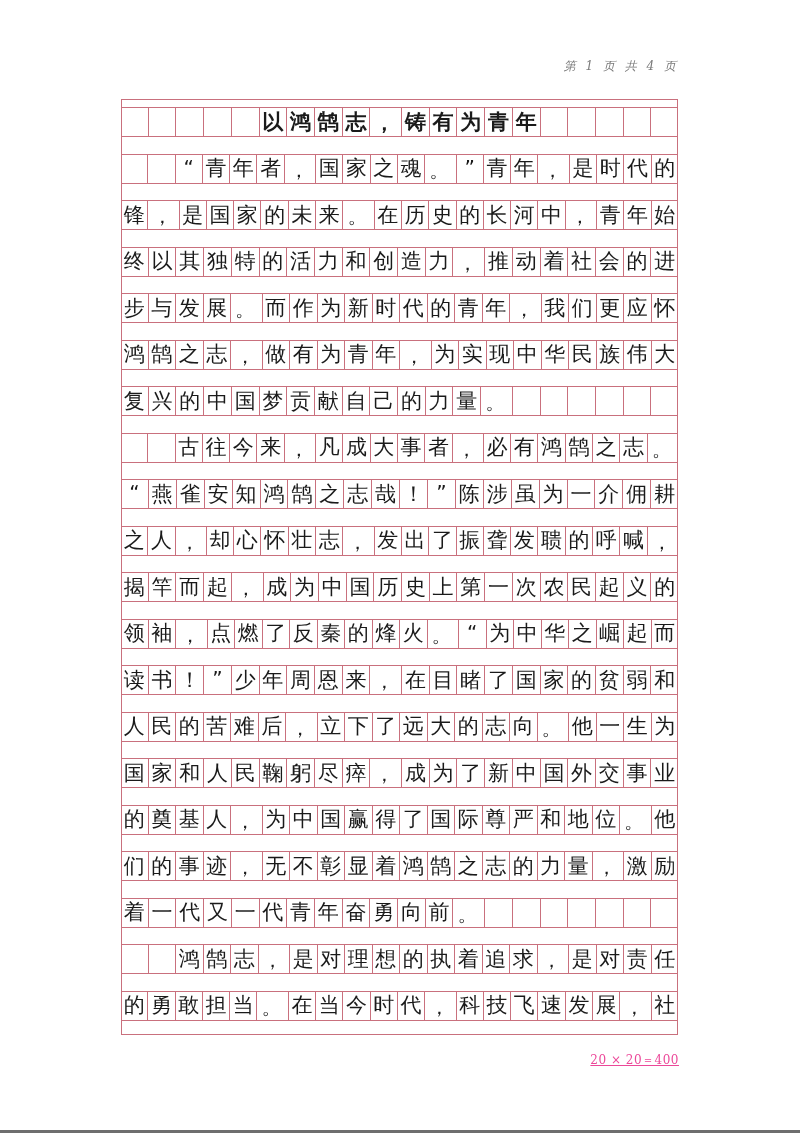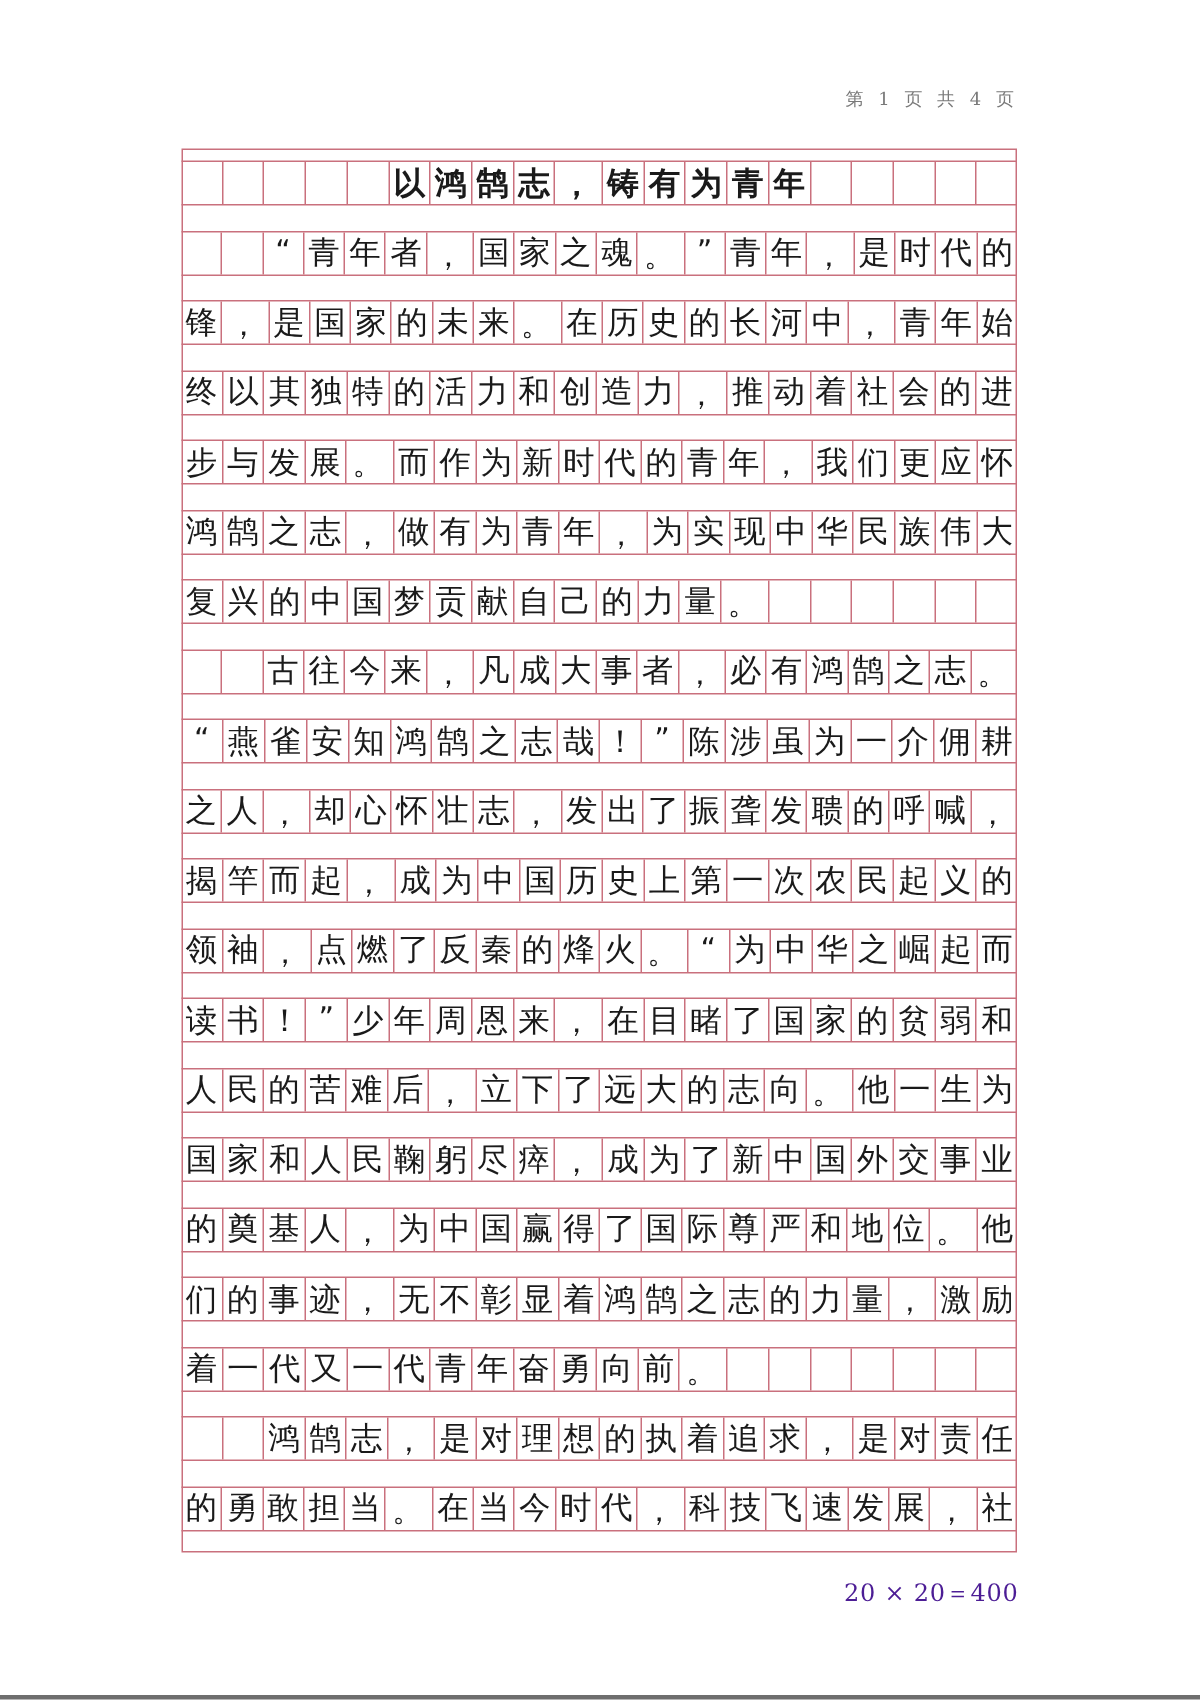--- a/index.html
+++ b/index.html
@@ -3,21 +3,21 @@
 <meta charset="utf-8">
 <style>
   html, body { margin: 0; padding: 0; }
   body {
     width: 800px; height: 1133px; background: #ffffff; position: relative; overflow: hidden;
     font-family: "DejaVu Sans", "Liberation Sans", sans-serif;
   }
   .page-header {
     position: absolute; top: 58px; right: 121px;
     font-family: "DejaVu Serif", "Liberation Serif", serif;
-    font-size: 12px; color: #7a7a7a; letter-spacing: 3px;
+    font-size: 12px; color: #7a7a7a; letter-spacing: 3px; font-style: italic;
   }
   .grid-frame {
     position: absolute; left: 121px; top: 99px; width: 557px; height: 936px;
     border: 1px solid #c9707d; box-sizing: border-box;
   }
   .grid-row {
     position: absolute; left: -1px; width: 557px; height: 30px;
     display: flex; box-sizing: border-box;
     border-top: 1px solid #c9707d; border-bottom: 1px solid #c9707d;
   }
@@ -28,21 +28,21 @@
     font-size: 21px; color: #1a1a1a; line-height: 1;
   }
   .cell:last-child { border-right: none; }
   .cell.punct { font-size: 20px; }
   .cell.punct-low { align-items: flex-end; justify-content: flex-start; padding-left: 4px; padding-bottom: 3px; }
   .cell.punct-high { align-items: flex-start; justify-content: center; padding-top: 2px; }
   .title-row .cell { font-weight: bold; }
   .page-footer {
     position: absolute; top: 1052px; right: 121px;
     font-family: "DejaVu Serif", "Liberation Serif", serif;
-    font-size: 16px; color: #4c1d95; letter-spacing: 0.5px;
+    font-size: 12px; color: #ec4899; letter-spacing: 0.5px; text-decoration: underline;
   }
   .bottom-band {
     position: absolute; left: 0; bottom: 0; width: 800px; height: 3px; background: #6e6e6e;
   }
 </style>
 </head>
 <body>
 
 <div class="page-header">第 1 页 共 4 页</div>
 

